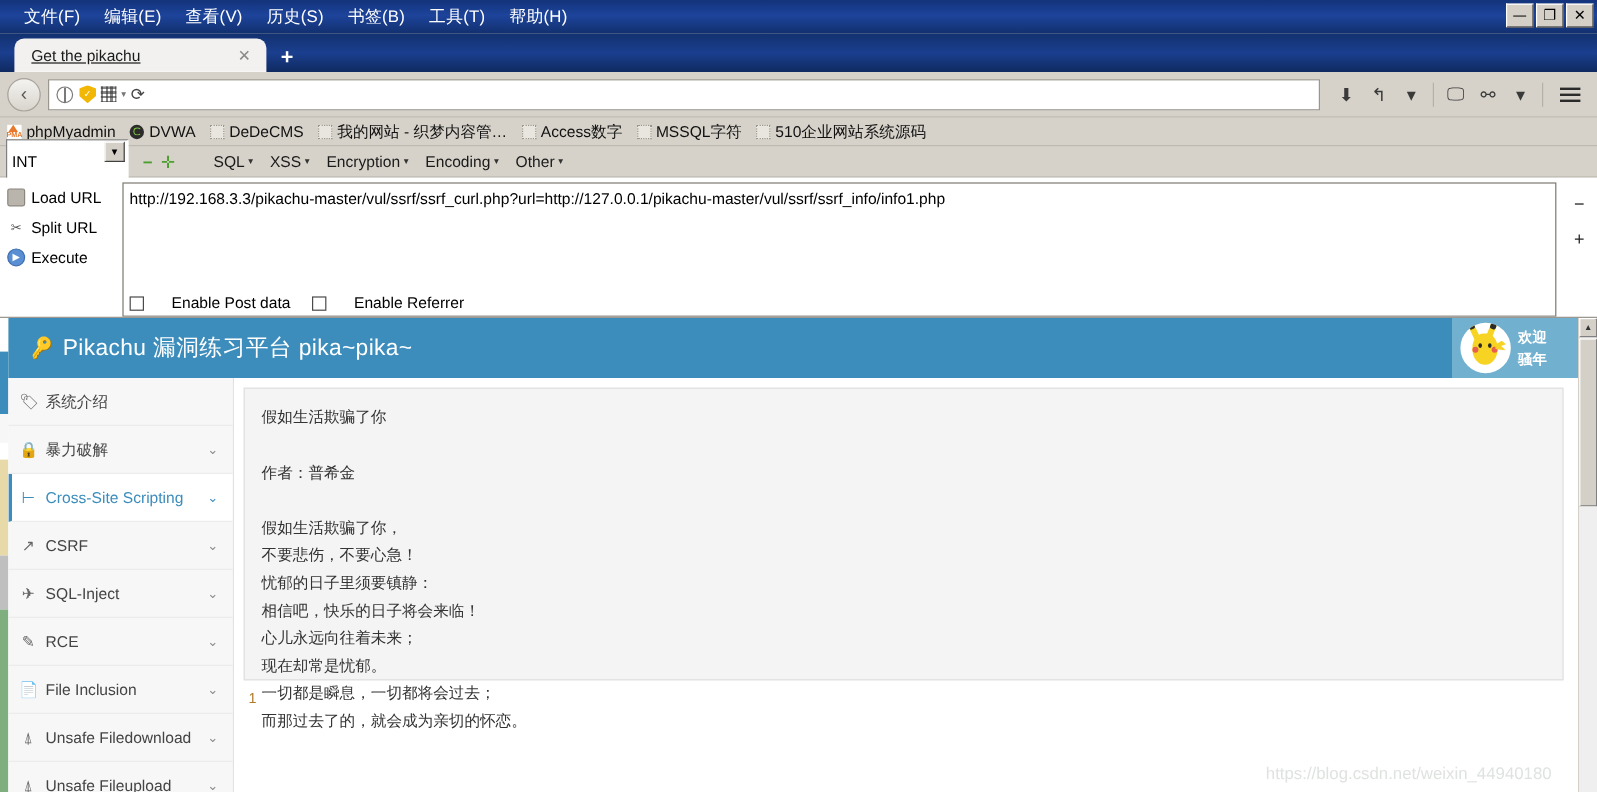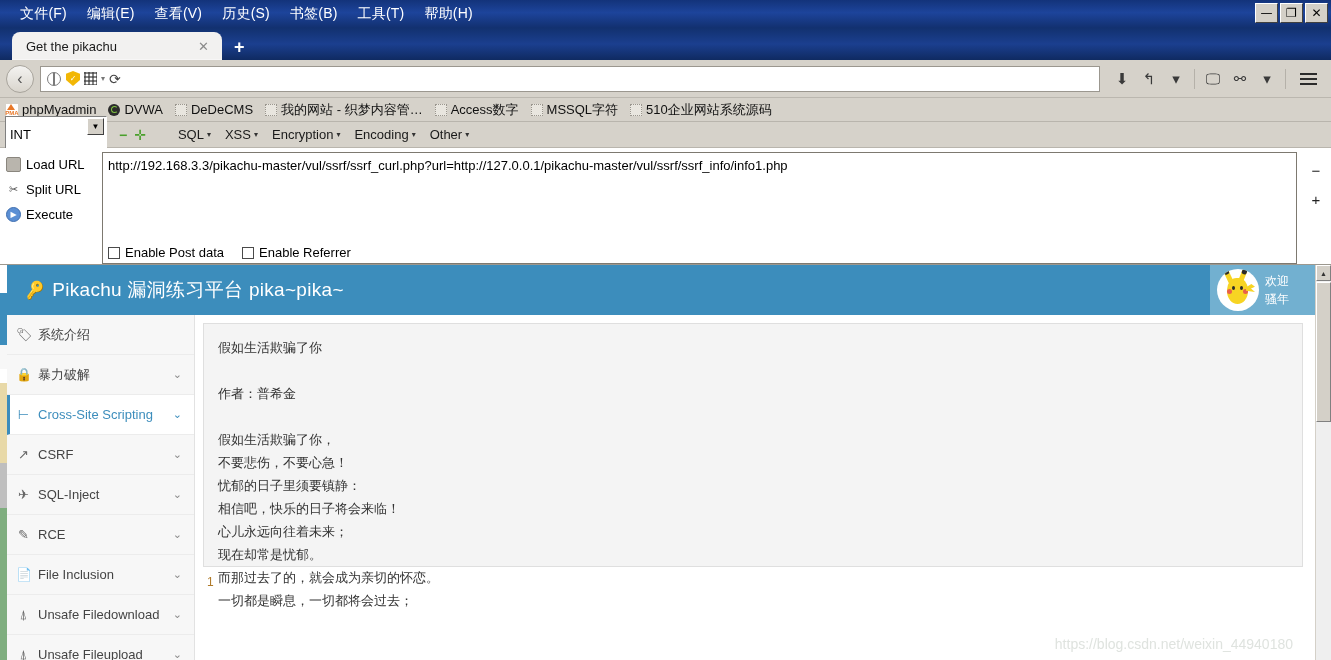--- a/index.html
+++ b/index.html
@@ -53,21 +53,21 @@
     min-width: 210px;
     background: #f2f1f0;
     border-radius: 8px 8px 0 0;
     display: flex; align-items: center;
     padding: 0 8px 0 14px;
     position: relative;
     box-shadow: 0 -1px 0 rgba(255,255,255,.4) inset;
   }
   .tab-title {
     font-size: 13px; color: #1a1a1a;
-    flex: 1; white-space: nowrap; overflow: hidden;
+    flex: 1; white-space: nowrap; overflow: hidden; text-decoration: underline;
   }
   .tab-close {
     color: #8a8a8a; font-size: 13px; padding: 0 5px;
     line-height: 1;
   }
   .tab-new {
     color: #ffffff; font-size: 18px; font-weight: bold;
     margin-left: 12px; margin-bottom: 4px;
     line-height: 1;
   }
@@ -246,21 +246,21 @@
   .hb-zoom {
     width: 30px; flex: none;
     display: flex; flex-direction: column; align-items: center;
     padding-top: 10px; gap: 12px;
     font-size: 15px; color: #222;
   }
   .hb-checks {
     position: absolute; left: 108px; bottom: 4px;
     display: flex; gap: 18px; align-items: center;
   }
-  .hb-check { display: flex; align-items: center; gap: 5px; font-size: 13px; color: #000; }
+  .hb-check { display: flex; align-items: center; gap: 23px; font-size: 13px; color: #000; }
   .chk {
     width: 12px; height: 12px;
     background: #fff; border: 1px solid #4a4a4a;
     flex: none;
   }
 
   
   .viewport {
     position: relative;
     height: calc(660px - 28px - 32px - 38px - 24px - 26px - 116px);
@@ -291,20 +291,21 @@
   .pk-key {
     display: inline-block; font-size: 16px; color: #fff;
     transform: rotate(-10deg);
   }
   .pk-user {
     position: absolute; right: 0; top: 0;
     height: 50px; width: 105px;
     background: #72b0d0;
     display: flex; align-items: center; gap: 6px;
     padding-left: 7px;
+    font-weight: bold;
   }
   .pk-avatar {
     width: 42px; height: 42px; border-radius: 50%;
     background: #ffffff; flex: none;
     position: relative; overflow: hidden;
   }
   .pika-body {
     position: absolute; left: 10px; top: 9px;
     width: 21px; height: 26px;
     background: #f7d423; border-radius: 45% 45% 50% 50%;
@@ -663,22 +664,22 @@
           <div class="poem-line">假如生活欺骗了你</div>
           <div class="poem-gap"></div>
           <div class="poem-line">作者：普希金</div>
           <div class="poem-gap"></div>
           <div class="poem-line">假如生活欺骗了你，</div>
           <div class="poem-line">不要悲伤，不要心急！</div>
           <div class="poem-line">忧郁的日子里须要镇静：</div>
           <div class="poem-line">相信吧，快乐的日子将会来临！</div>
           <div class="poem-line">心儿永远向往着未来；</div>
           <div class="poem-line">现在却常是忧郁。</div>
+          <div class="poem-line">一切都是瞬息，一切都将会过去；</div>
           <div class="poem-line">而那过去了的，就会成为亲切的怀恋。</div>
-          <div class="poem-line">一切都是瞬息，一切都将会过去；</div>
         </div>
         <div class="after-box">1</div>
         <div class="watermark">https://blog.csdn.net/weixin_44940180</div>
       </div>
 
     </div>
   </div>
 
   <div class="page-scroll">
     <div class="ps-btn">▲</div>

